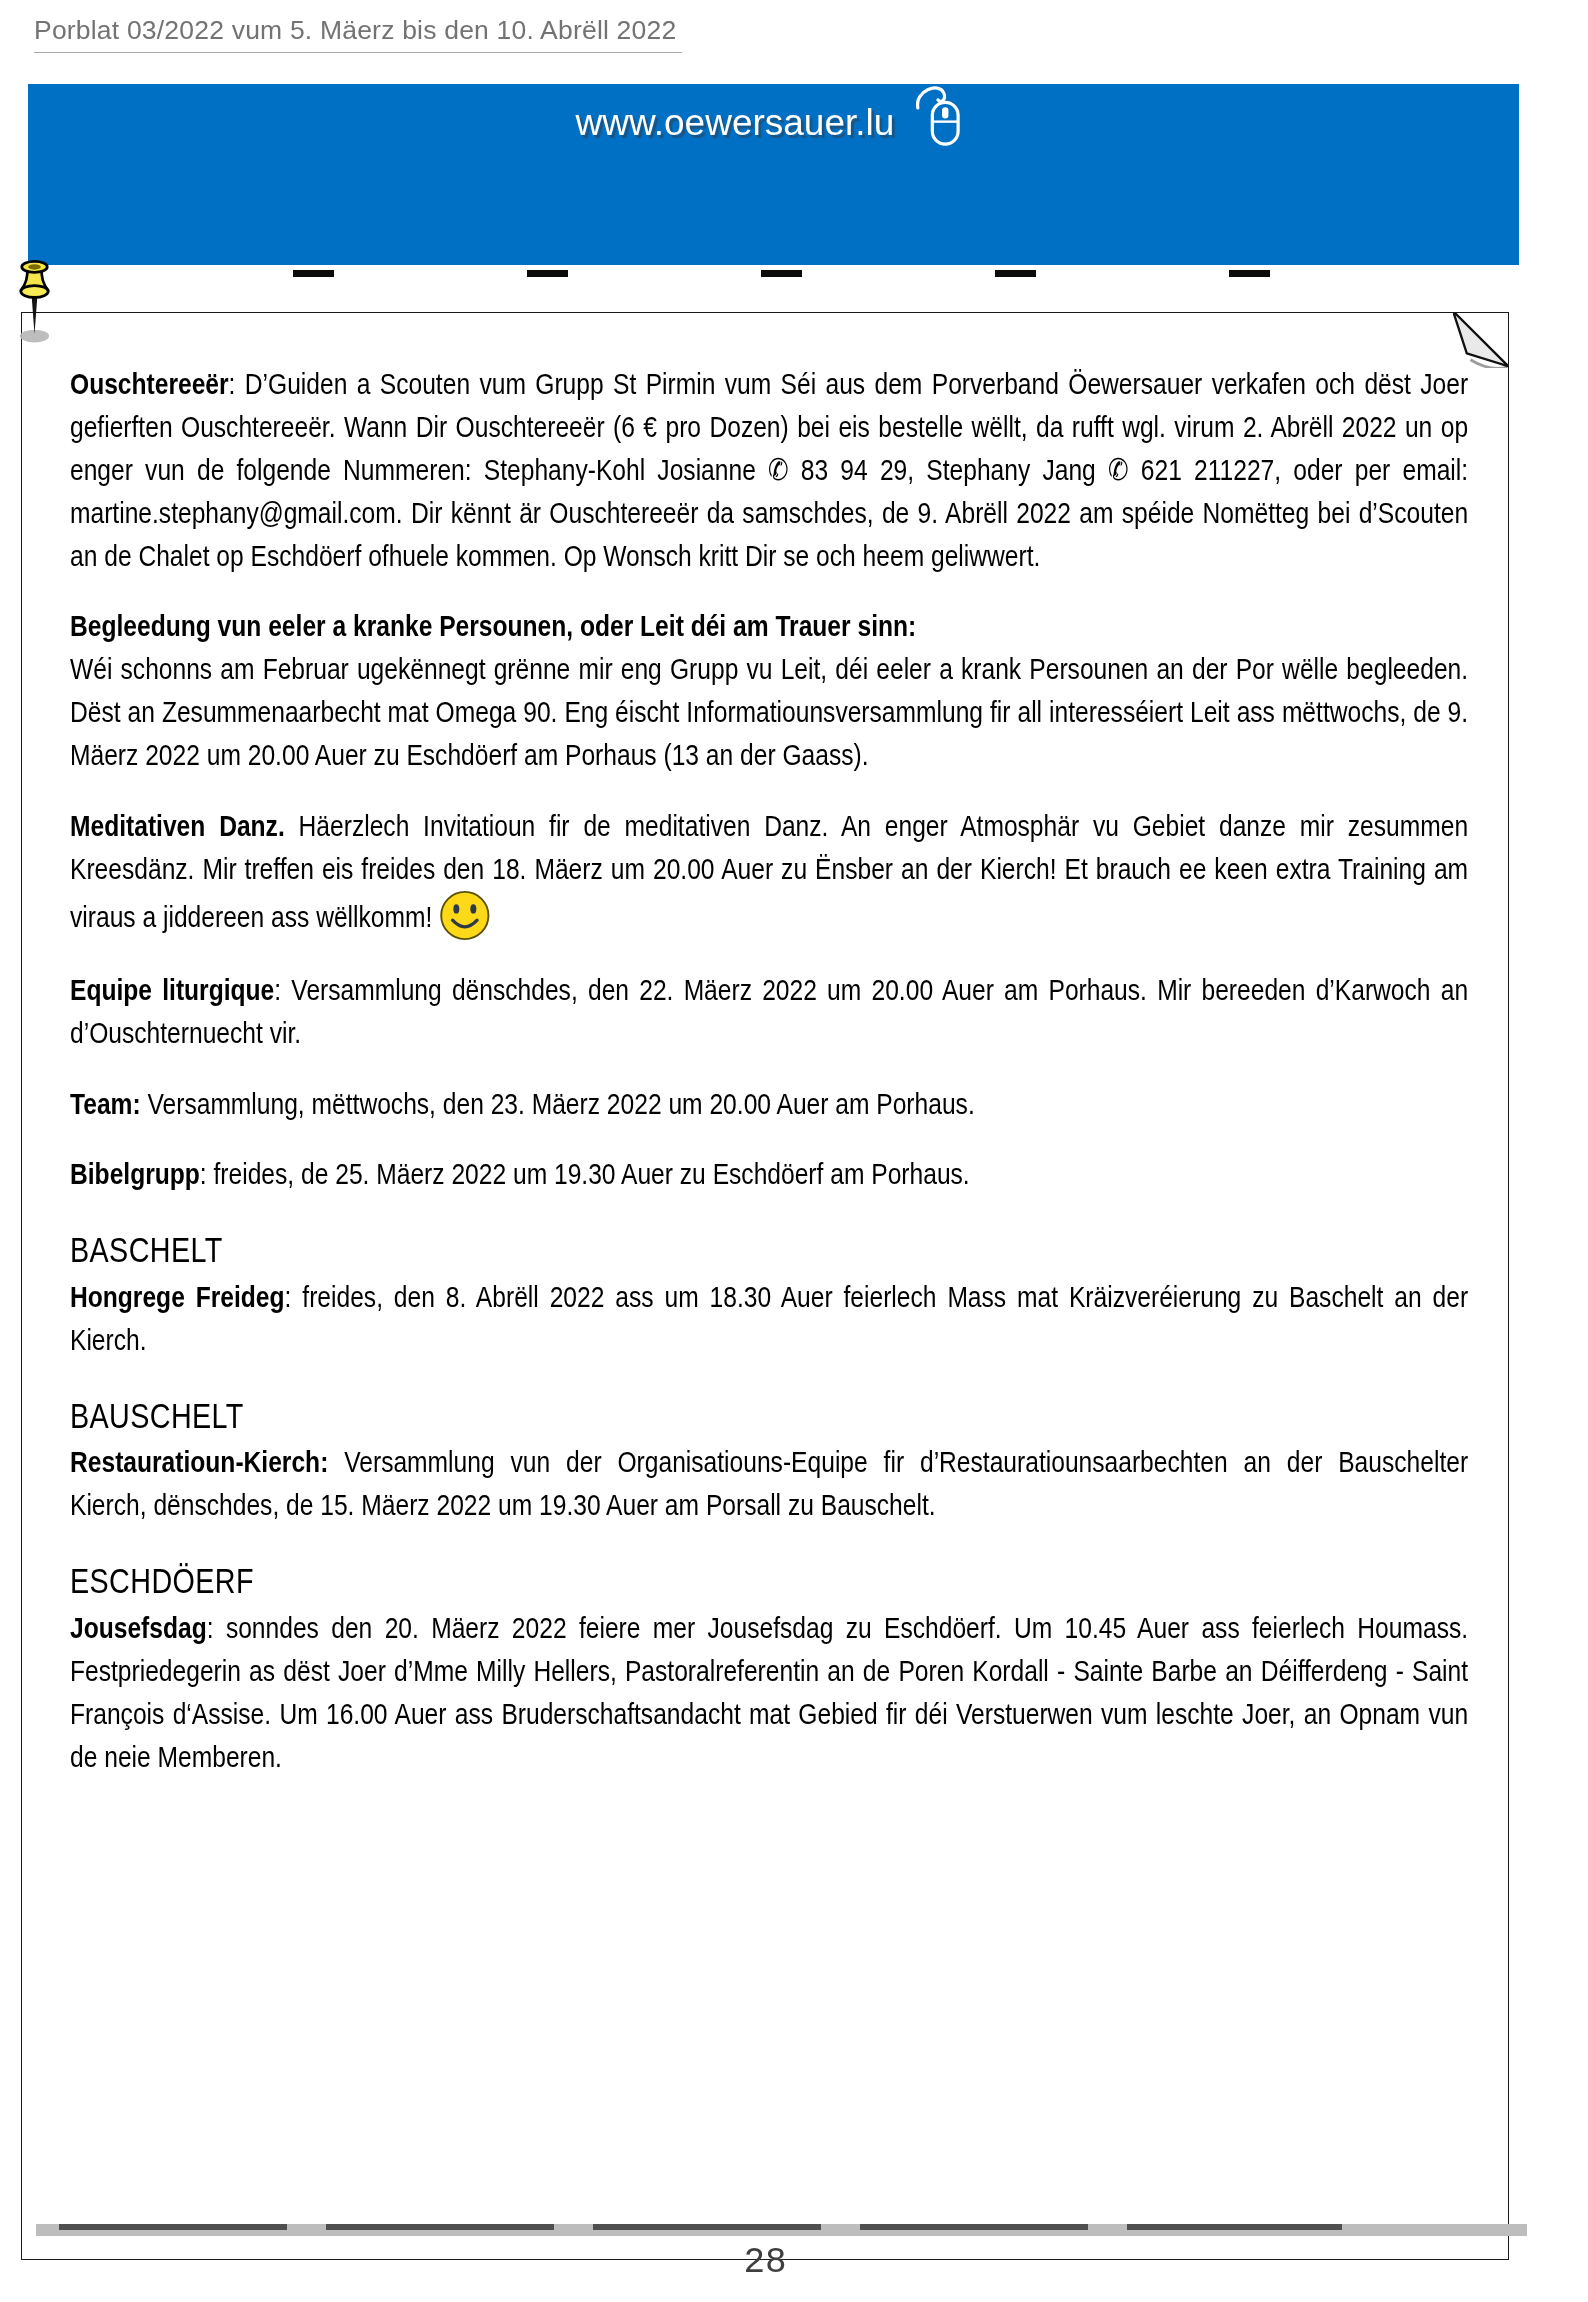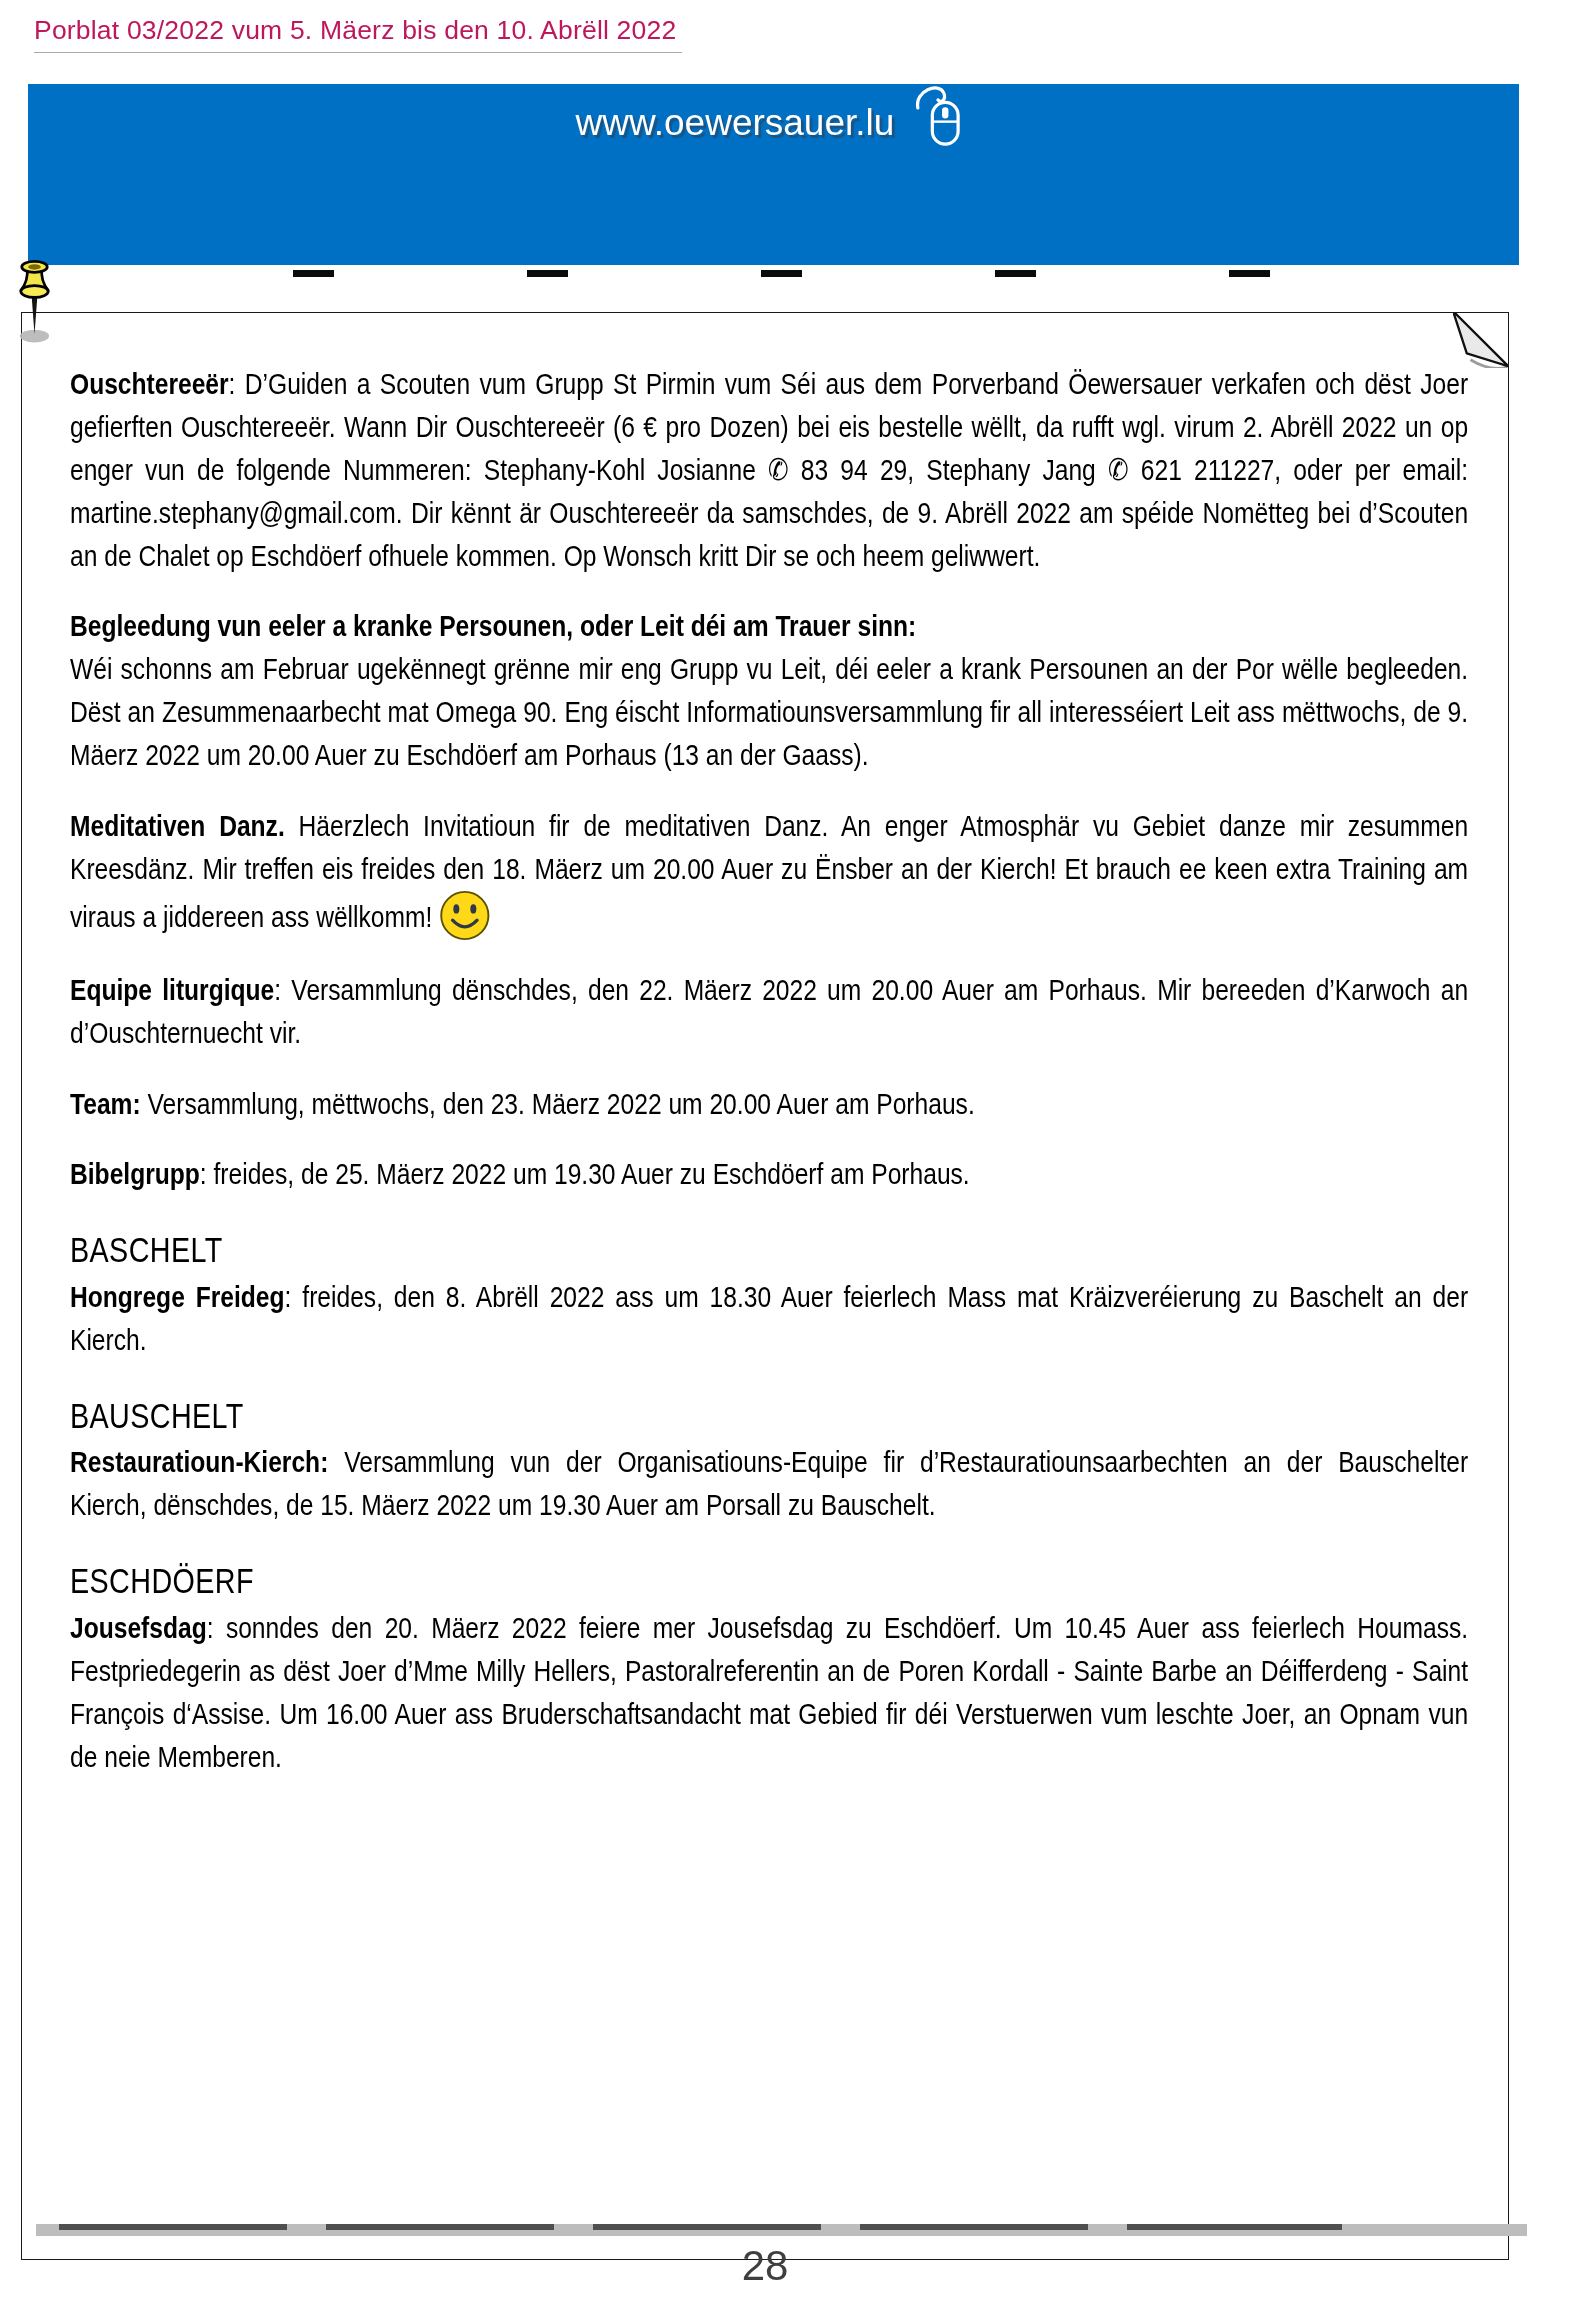--- a/index.html
+++ b/index.html
@@ -3,21 +3,21 @@
 <meta charset="utf-8">
 <style>
   html,body{margin:0;padding:0;}
   body{
     width:1588px;height:2303px;position:relative;background:#ffffff;
     font-family:"Liberation Sans","DejaVu Sans",sans-serif;color:#000;
     overflow:hidden;
   }
   
   .header{
-    position:absolute;left:34px;top:14.6px;font-size:26.5px;color:#be185d;
+    position:absolute;left:34px;top:14.6px;font-size:26.5px;color:#737373;
   }
   .header-inner{
     display:inline-block;border-bottom:1.8px solid #ababab;
     padding-bottom:6.4px;padding-right:5.5px;letter-spacing:0.2px;
   }
   
   .banner{
     position:absolute;left:28px;top:84px;width:1491px;height:181px;
     background:#0070C4;color:#fff;text-align:center;
   }
@@ -45,21 +45,21 @@
   .pushpin{position:absolute;top:-20px;left:-15.5px;width:57px;height:91px;z-index:7;}
   .bottom-shadow{
     position:absolute;top:1948px;left:14.6px;width:1491px;height:12px;background:#bdbdbd;
   }
   .bottom-dashes{
     position:absolute;top:1948px;left:38px;width:1283px;height:6.4px;
     background:repeating-linear-gradient(90deg,#4f4f4f 0 228px,transparent 228px 267px);
   }
   .page-number{
     position:absolute;top:1966px;left:0;width:100%;text-align:center;
-    font-size:42px;color:#3f3f3f;
+    font-size:36px;color:#3f3f3f;font-family:Liberation Mono, monospace;
   }
   
   .content{
     margin:49px 0 0 48px;width:1705px;
     transform:scaleX(0.82);transform-origin:left top;
     font-size:30px;line-height:43px;text-align:justify;
   }
   .para{margin:0 0 27.4px 0;}
   .lead{font-weight:bold;}
   .lead.block{display:block;}

